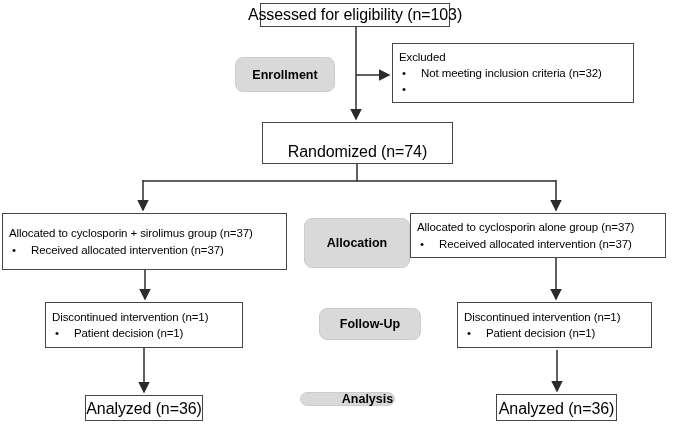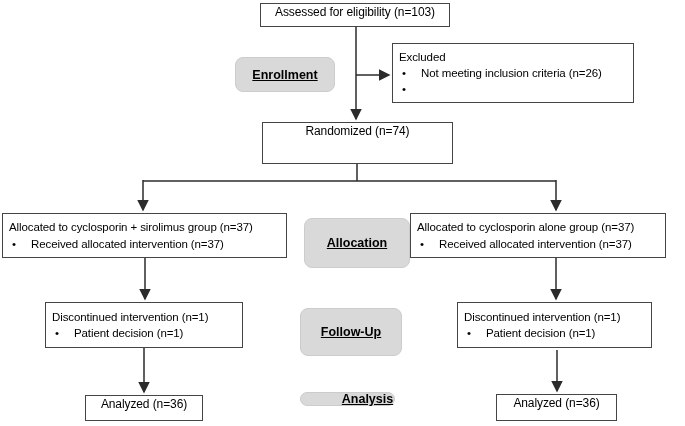--- a/index.html
+++ b/index.html
@@ -28,23 +28,23 @@
     background: #ffffff;
     border: 1.5px solid #454545;
     z-index: 1;
     font-size: 11.5px;
     letter-spacing: -0.1px;
     line-height: 1.4;
     white-space: nowrap;
   }
   .box.single {
     display: flex;
-    align-items: flex-start;
+    align-items: flex-end;
     justify-content: center;
-    font-size: 12px;
+    font-size: 16px;
   }
   .box.multi {
     display: flex;
     flex-direction: column;
     justify-content: center;
     padding: 10px 6px;
   }
   .bullet-row {
     display: flex;
   }
@@ -59,21 +59,20 @@
     box-sizing: border-box;
     background: #d9d9d9;
     border: 1px solid #cccccc;
     border-radius: 8px;
     display: flex;
     align-items: center;
     justify-content: center;
     font-weight: bold;
     font-size: 12.5px;
     z-index: 1;
-    text-decoration: underline;
   }
 </style>
 </head>
 <body>
 
 <div class="canvas">
 
   <svg class="connectors" width="685" height="426" viewBox="0 0 685 426">
     <defs>
       <marker id="arrow" markerWidth="8" markerHeight="8" refX="7" refY="4" orient="auto">
@@ -103,32 +102,32 @@
   </div>
 
   <div class="stage-label" style="left:235px; top:57px; width:100px; height:35px;">
     <span>Enrollment</span>
   </div>
 
   <div class="box multi" style="left:392px; top:43px; width:242px; height:60px;">
     <div>Excluded</div>
     <div class="bullet-row">
       <span class="bullet-glyph">•</span>
-      <span>Not meeting inclusion criteria (n=26)</span>
+      <span>Not meeting inclusion criteria (n=32)</span>
     </div>
     <div class="bullet-row">
       <span class="bullet-glyph">•</span>
     </div>
   </div>
 
   <div class="box single" style="left:262px; top:122px; width:191px; height:42px;">
     <span>Randomized (n=74)</span>
   </div>
 
-  <div class="box multi" style="left:2px; top:213px; width:285px; height:45px;">
+  <div class="box multi" style="left:2px; top:213px; width:285px; height:57px;">
     <div>Allocated to cyclosporin + sirolimus group (n=37)</div>
     <div class="bullet-row">
       <span class="bullet-glyph">•</span>
       <span>Received allocated intervention (n=37)</span>
     </div>
   </div>
 
   <div class="stage-label" style="left:304px; top:218px; width:106px; height:50px;">
     <span>Allocation</span>
   </div>
@@ -142,21 +141,21 @@
   </div>
 
   <div class="box multi" style="left:45px; top:302px; width:198px; height:46px;">
     <div>Discontinued intervention (n=1)</div>
     <div class="bullet-row">
       <span class="bullet-glyph">•</span>
       <span>Patient decision (n=1)</span>
     </div>
   </div>
 
-  <div class="stage-label" style="left:300px; top:308px; width:102px; height:48px;text-align:right;">
+  <div class="stage-label" style="left:319px; top:308px; width:102px; height:32px;text-align:right;">
     <span>Follow-Up</span>
   </div>
 
   <div class="box multi" style="left:457px; top:302px; width:195px; height:46px;">
     <div>Discontinued intervention (n=1)</div>
     <div class="bullet-row">
       <span class="bullet-glyph">•</span>
       <span>Patient decision (n=1)</span>
     </div>
   </div>

